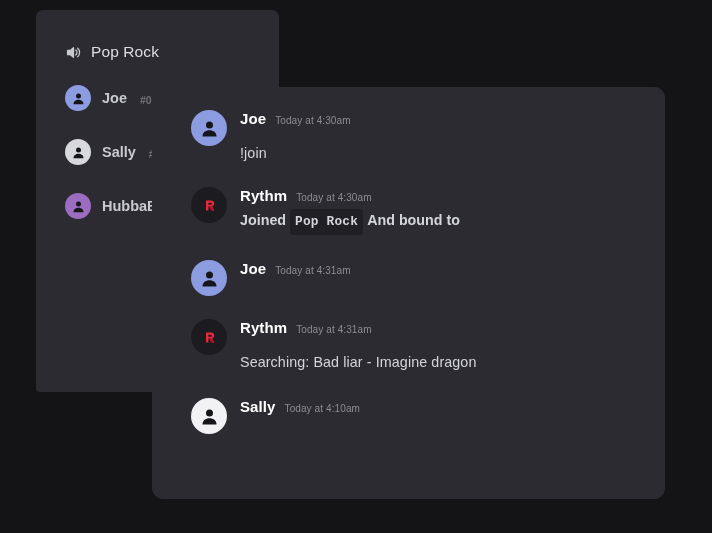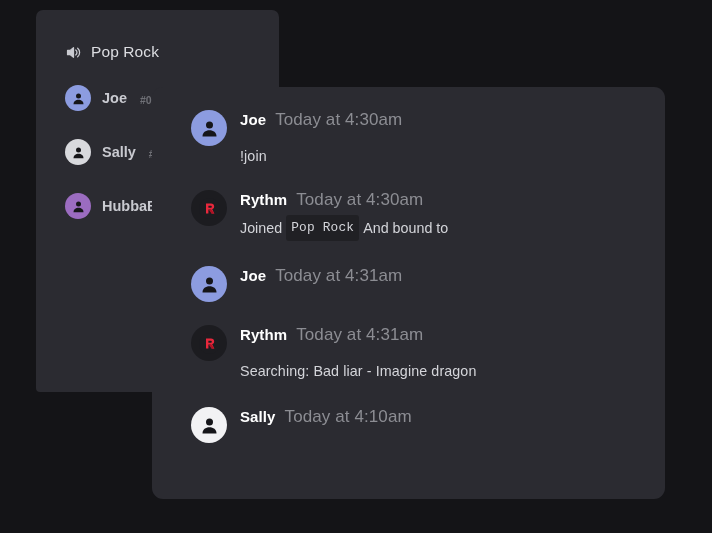--- a/index.html
+++ b/index.html
@@ -120,39 +120,39 @@
     gap: 9px;
     margin-bottom: 5px;
   }
   .msg-author {
     font-size: 15px;
     font-weight: bold;
     color: #ffffff;
     letter-spacing: .1px;
   }
   .msg-time {
-    font-size: 17px;
+    font-size: 10px;
     color: #8c8d93;
     letter-spacing: .1px;
   }
   .msg-line {
     font-size: 14.3px;
     color: #d4d5da;
     line-height: 22px;
     letter-spacing: .1px;
     margin-top: 15px;
   }
   .msg-rich {
     display: flex;
     flex-wrap: wrap;
-    align-items: center;
     gap: 0;
     font-size: 14.3px;
     color: #d4d5da;
     line-height: 22px;
+    font-weight: bold;
   }
   .code {
     font-family: "Liberation Mono", "DejaVu Sans Mono", monospace;
     font-size: 12.8px;
     background: #202024;
     color: #d4d5da;
     padding: 2px 5px;
     border-radius: 3px;
     margin: 0 4px;
     letter-spacing: .2px;

